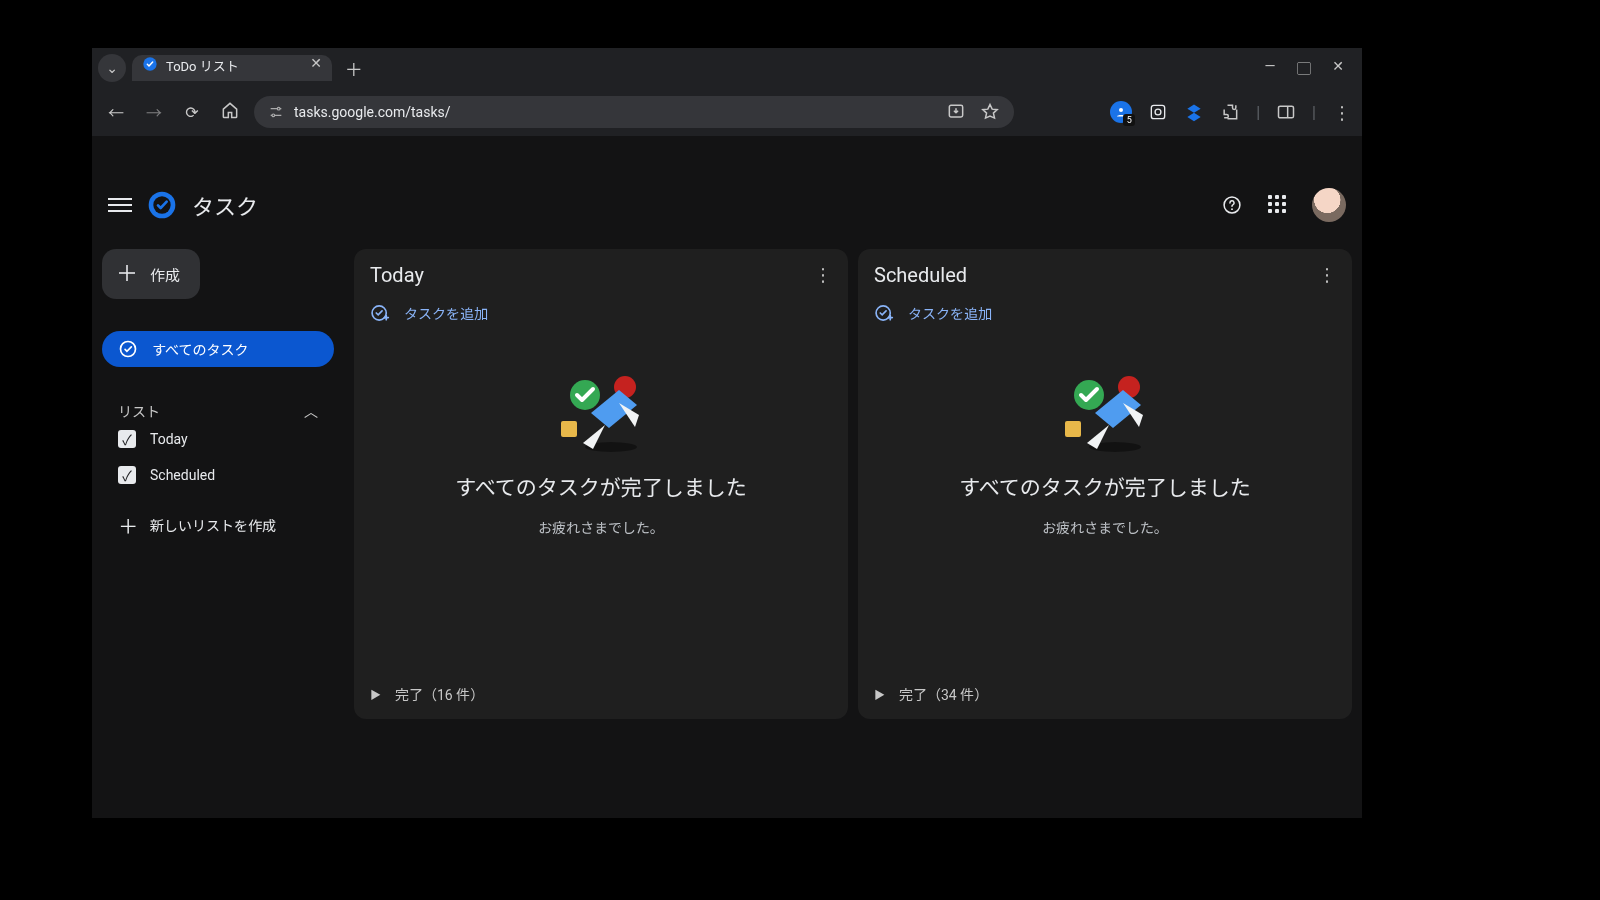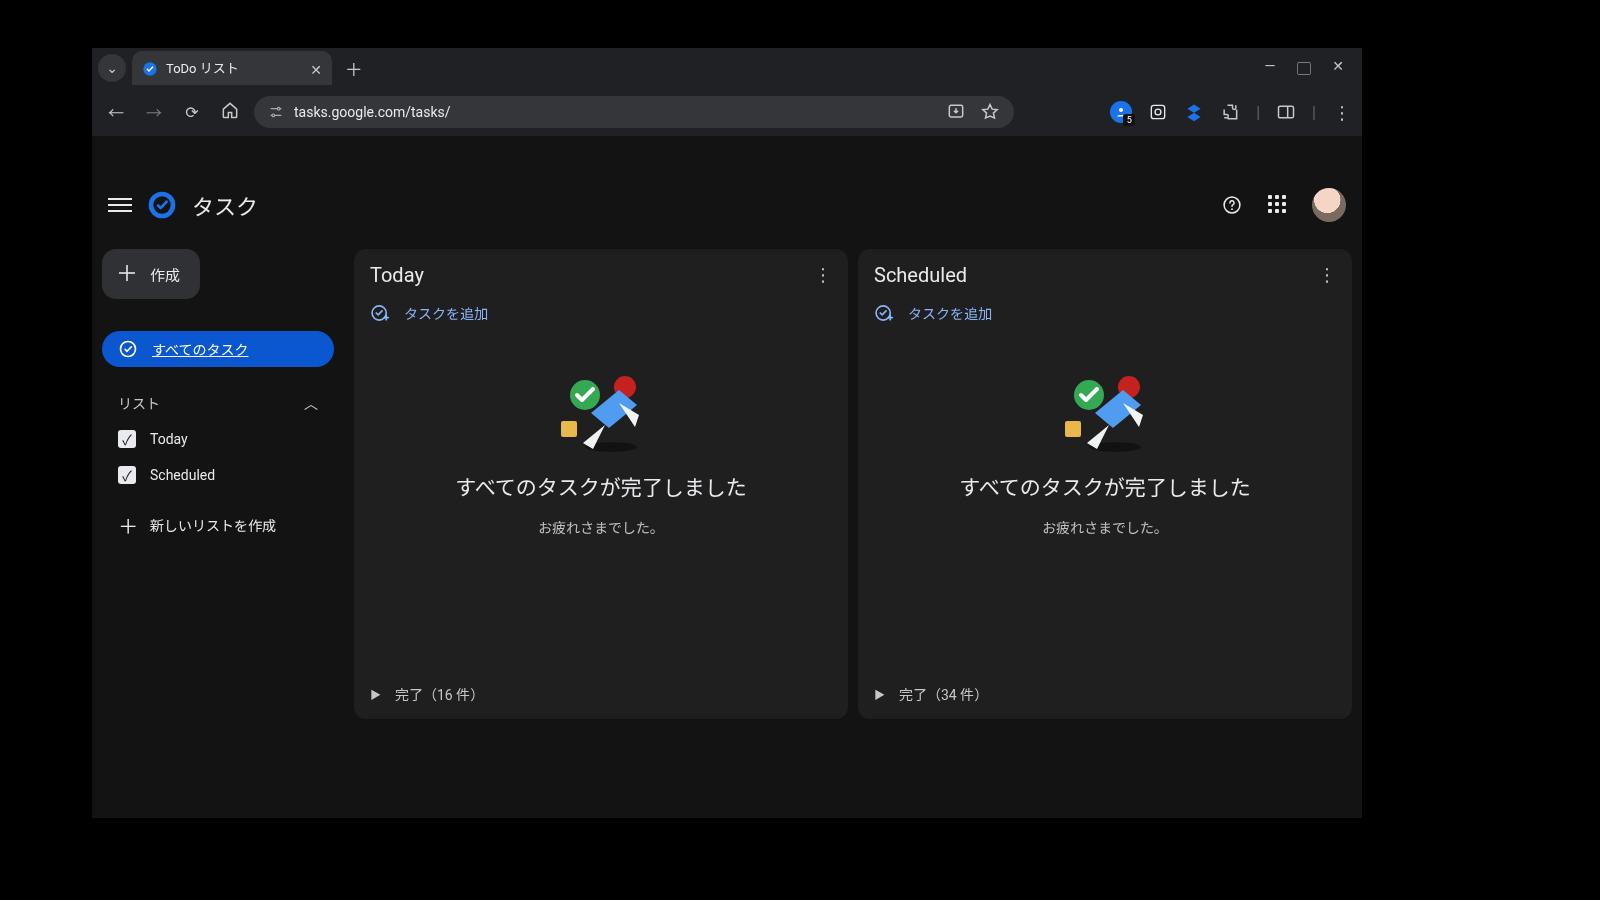--- a/index.html
+++ b/index.html
@@ -29,25 +29,25 @@
     background: #202124;
     padding: 0 6px;
   }
   .chrome-tabbar .tab-arrow {
     width: 28px; height: 28px; border-radius: 50%;
     display: flex; align-items: center; justify-content: center;
     background: #35363a; color: #c8c8c8; font-size: 14px;
     margin-right: 6px;
   }
   .tab {
-    height: 34px; min-width: 200px;
+    height: 26px; min-width: 200px;
     background: #35363a;
     border-radius: 10px 10px 0 0;
-    display: flex; align-items: flex-end; gap: 8px;
-    padding: 8px 10px;
+    display: flex; align-items: flex-start; gap: 8px;
+    padding: 1px 10px;
     color: #e8eaed; font-size: 13px;
   }
   .tab .favicon { width: 16px; height: 16px; }
   .tab .tab-close { margin-left: auto; color: #c8c8c8; font-size: 14px; line-height: 1; }
   .tab-add { width: 28px; height: 28px; display:flex; align-items:center; justify-content:center; color:#c8c8c8; font-size:18px; margin-left:8px; }
   .window-controls { margin-left:auto; display:flex; gap:18px; padding-right:10px; color:#c8c8c8; }
   .window-controls span { font-size:14px; width:16px; text-align:center; }
 
   .chrome-toolbar {
     height: 48px; display:flex; align-items:center; gap:10px;
@@ -103,25 +103,25 @@
     background:#303134; color:#e8eaed; display:inline-flex; align-items:center; gap:12px;
     font-size:15px;
   }
   .create-btn .plus { font-size:22px; line-height:1; }
 
   .nav-list { margin-top:32px; display:flex; flex-direction:column; gap:2px; }
   .nav-item {
     height:36px; border-radius:18px; display:flex; align-items:center; gap:14px;
     padding:0 16px; font-size:14px; color:#e8eaed;
   }
-  .nav-item.active { background:#0b57d0; color:#fff;text-decoration:underline; }
+  .nav-item.active { background:#0b57d0; color:#fff; }
   .nav-item .nico { width:20px; display:flex; justify-content:center; }
 
   .list-header {
-    margin-top:18px; height:36px; display:flex; align-items:center;
+    margin-top:18px; height:36px; display:flex; align-items:flex-end;
     padding:0 16px; font-size:14px; color:#c7c7c7; justify-content:space-between;
   }
   .list-header .chev { font-size:14px; color:#c7c7c7; }
 
   .list-row { height:36px; display:flex; align-items:center; gap:14px; padding:0 16px; font-size:14px; }
   .cbox { width:18px; height:18px; background:#e8eaed; border-radius:3px; display:flex; align-items:center; justify-content:center; color:#202124; font-size:14px; }
 
   
   .boards { flex:1; padding:12px 10px; display:flex; gap:10px; align-items:flex-start; }
   .board {

